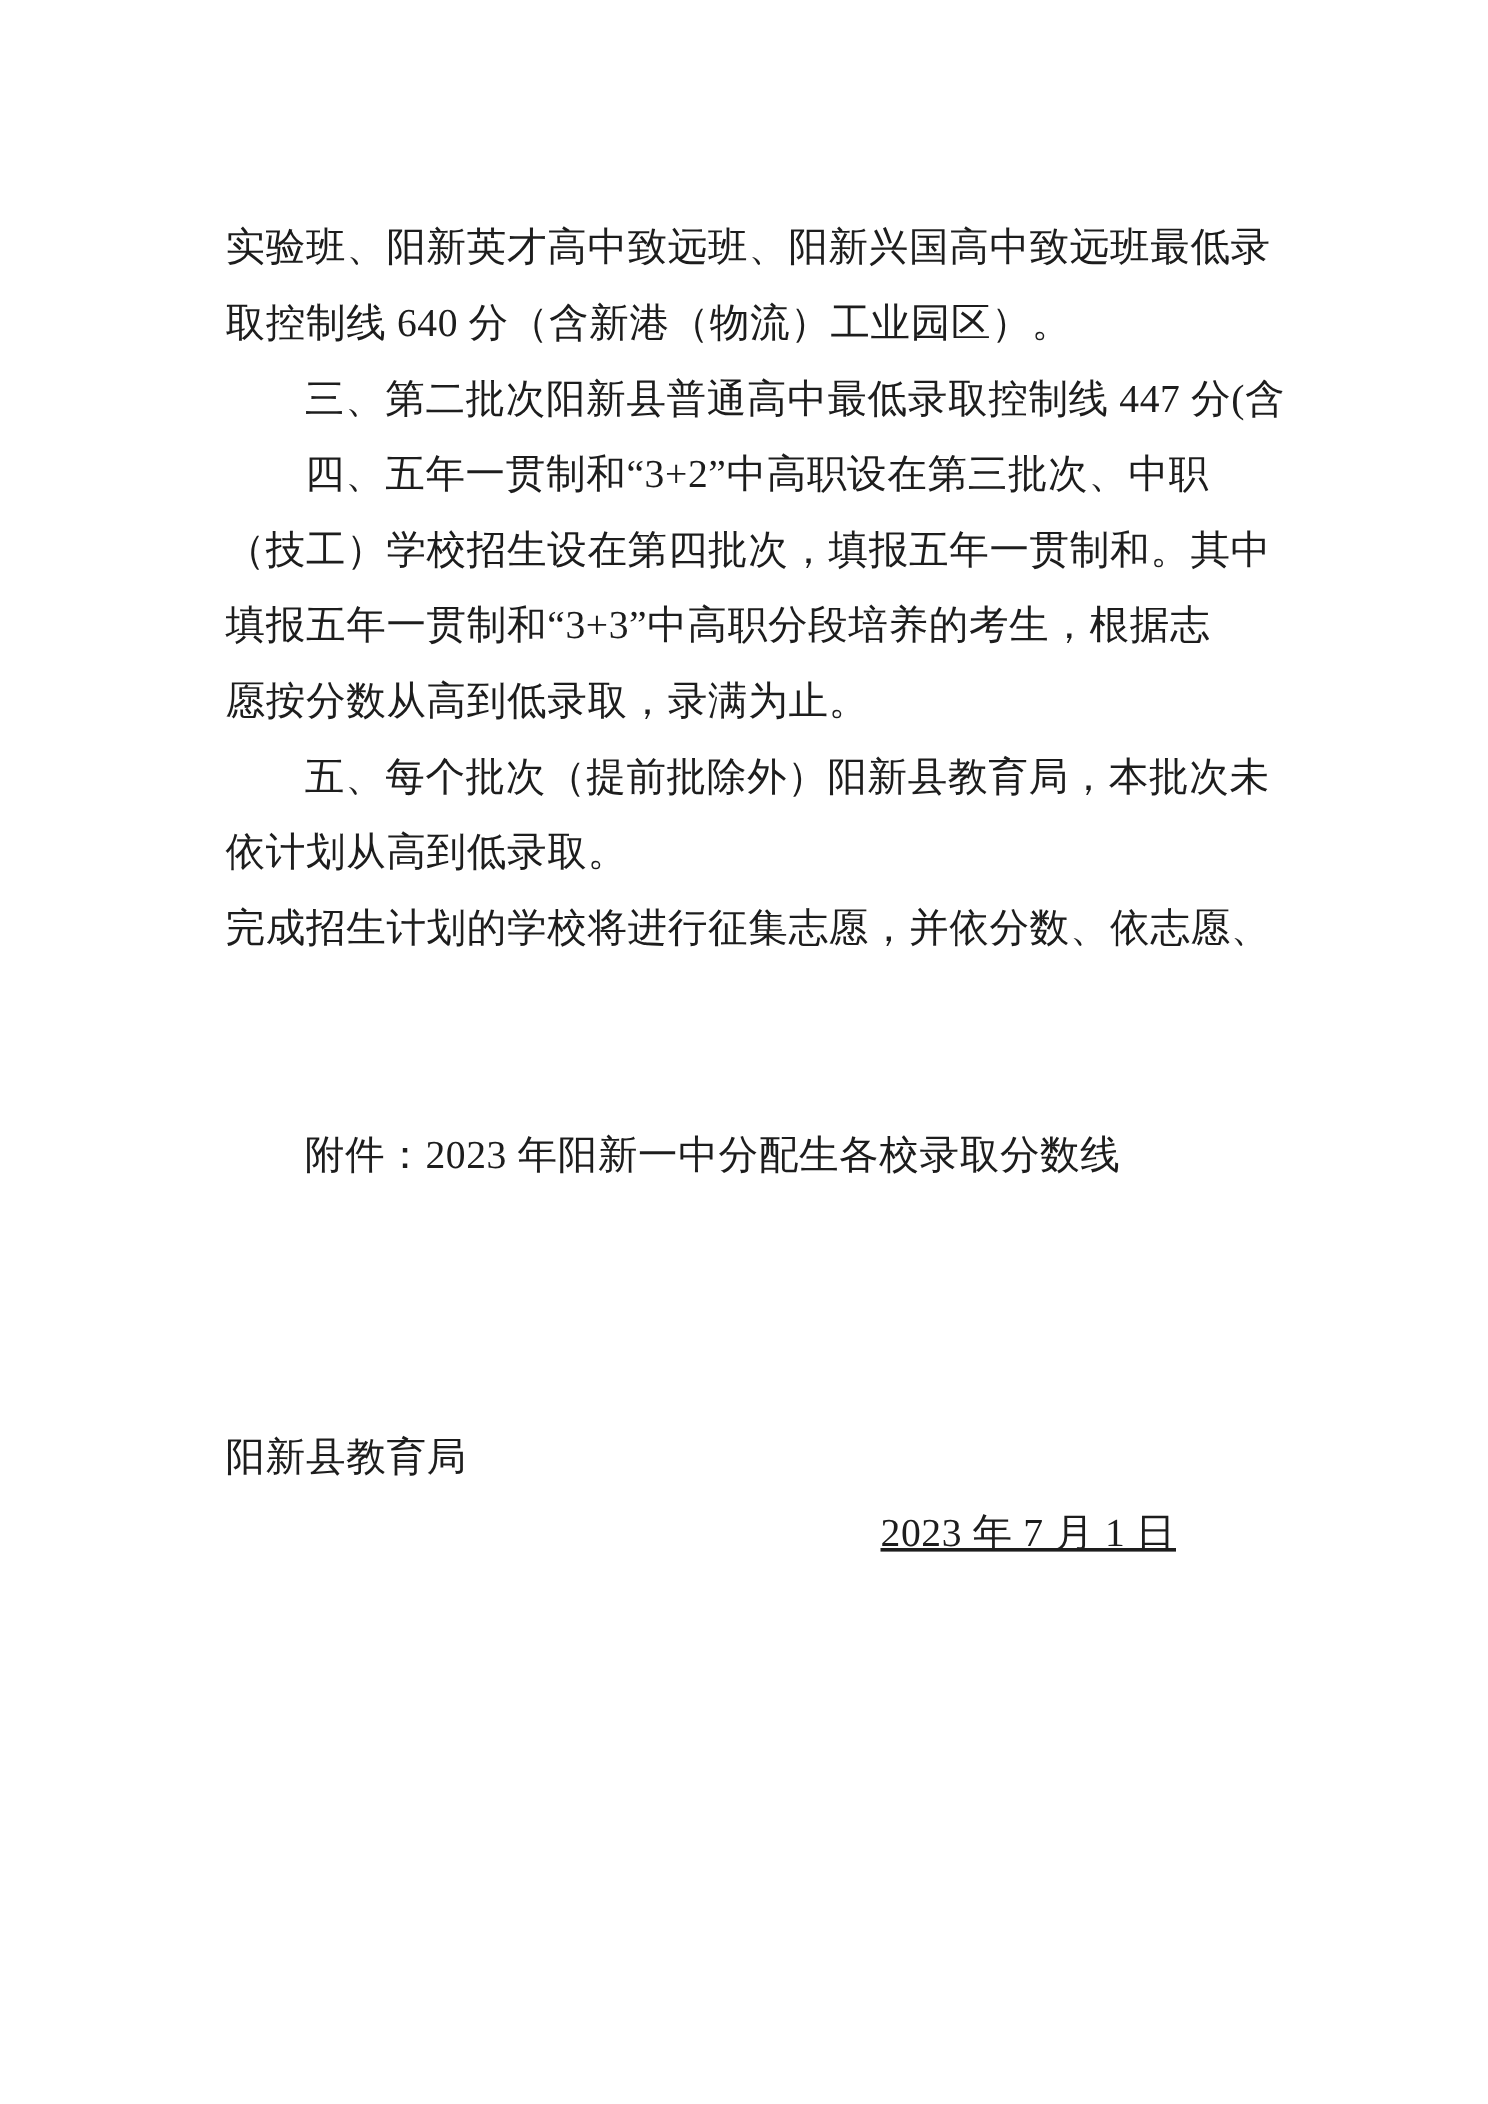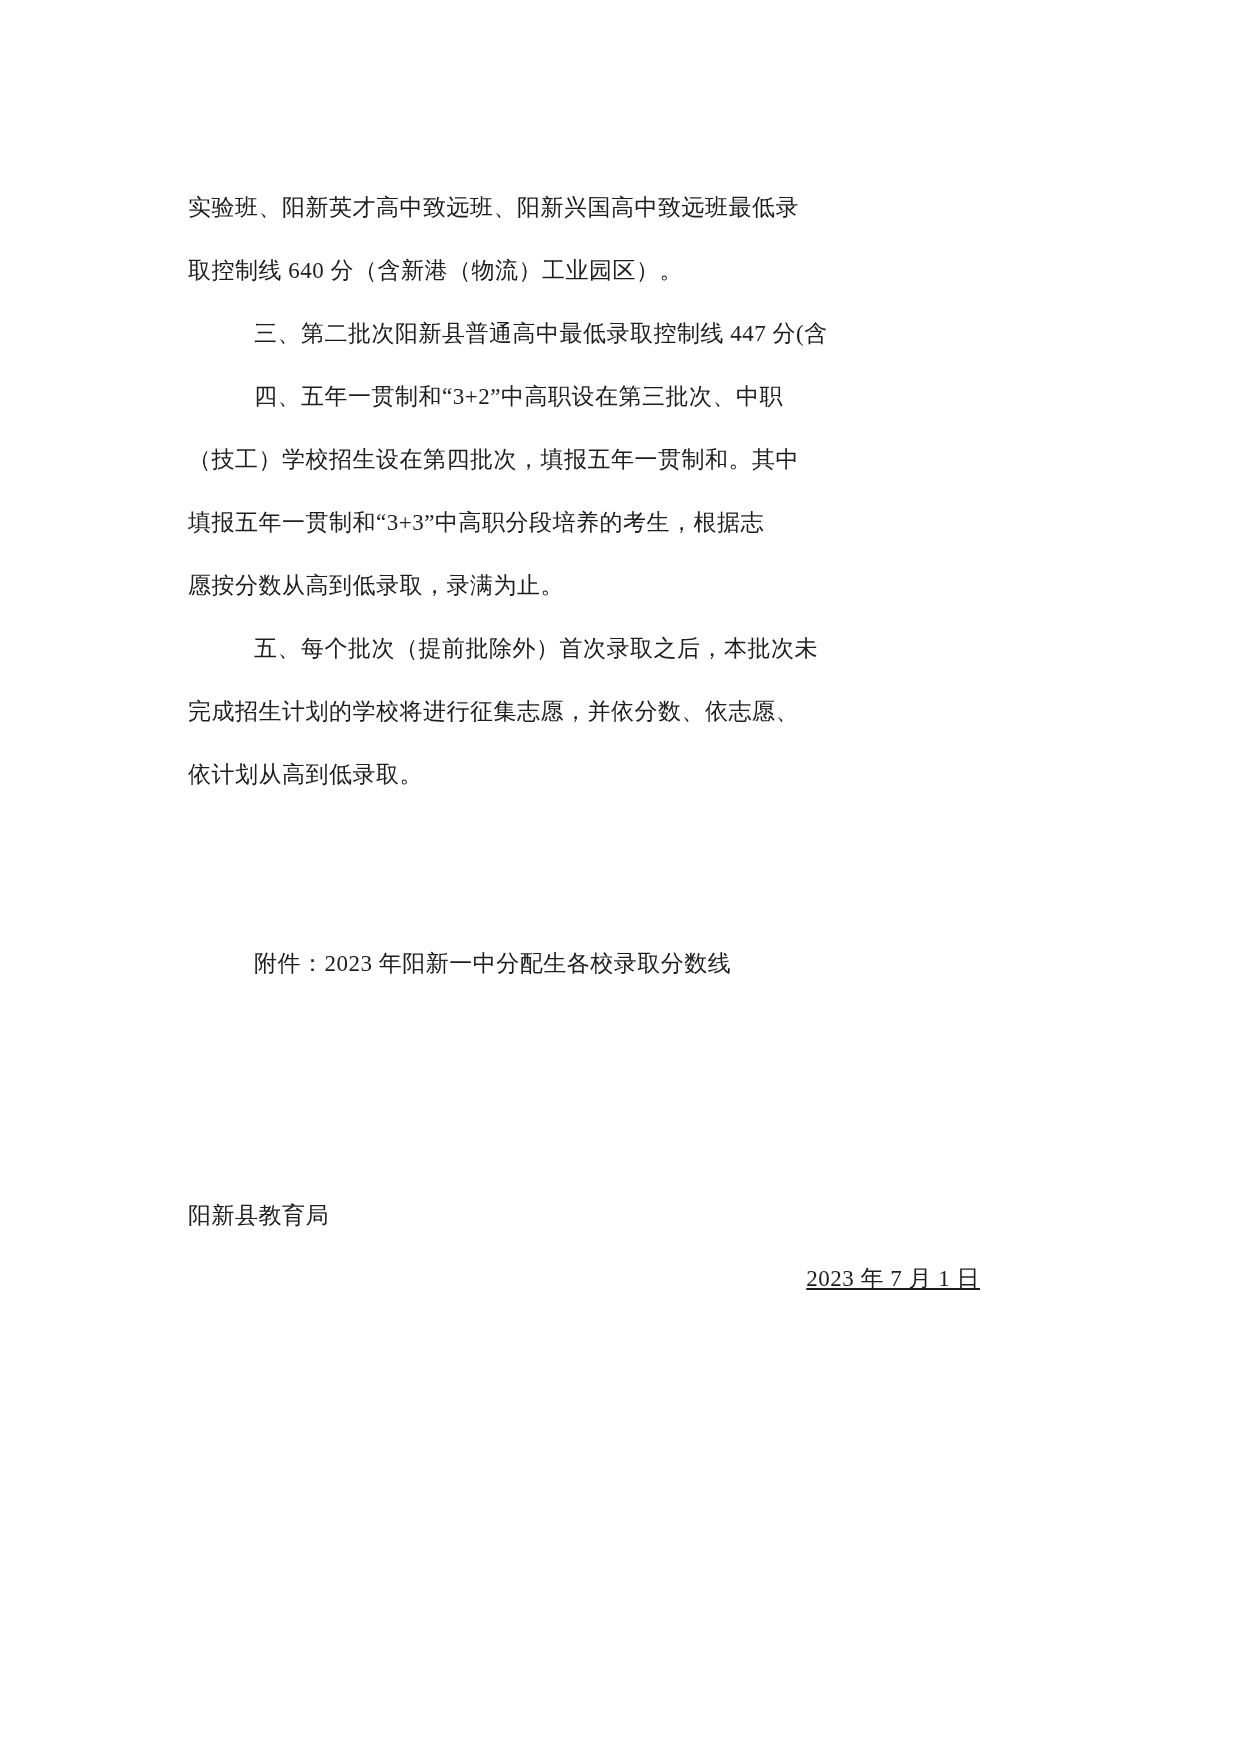--- a/index.html
+++ b/index.html
@@ -13,21 +13,21 @@
     height: 1753px;
     background: #ffffff;
     overflow: hidden;
   }
   .content {
     position: absolute;
     left: 188px;
     top: 176px;
     width: 890px;
     font-family: "Liberation Serif", "DejaVu Serif", serif;
-    font-size: 23px;
+    font-size: 33px;
     line-height: 63px;
     color: #1d1d1d;
     letter-spacing: 0.5px;
   }
   .content p {
     margin: 0;
     padding: 0;
     min-height: 63px;
     text-align: left;
     white-space: nowrap;
@@ -59,23 +59,23 @@
     <p>实验班、阳新英才高中致远班、阳新兴国高中致远班最低录</p>
     <p>取控制线 640 分（含新港（物流）工业园区）。</p>
 
     <p class="indent">三、第二批次阳新县普通高中最低录取控制线 447 分(含</p>
 
     <p class="indent">四、五年一贯制和“3+2”中高职设在第三批次、中职</p>
     <p>（技工）学校招生设在第四批次，填报五年一贯制和。其中</p>
     <p>填报五年一贯制和“3+3”中高职分段培养的考生，根据志</p>
     <p>愿按分数从高到低录取，录满为止。</p>
 
-    <p class="indent">五、每个批次（提前批除外）首次录取之后，本批次未</p>
+    <p class="indent">五、每个批次（提前批除外）阳新县教育局，本批次未</p>
+    <p>依计划从高到低录取。</p>
     <p>完成招生计划的学校将进行征集志愿，并依分数、依志愿、</p>
-    <p>依计划从高到低录取。</p>
 
     <p class="blank"></p>
     <p class="blank"></p>
 
     <p class="indent">附件：2023 年阳新一中分配生各校录取分数线</p>
 
     <p class="blank"></p>
     <p class="blank"></p>
     <p class="blank"></p>
 

